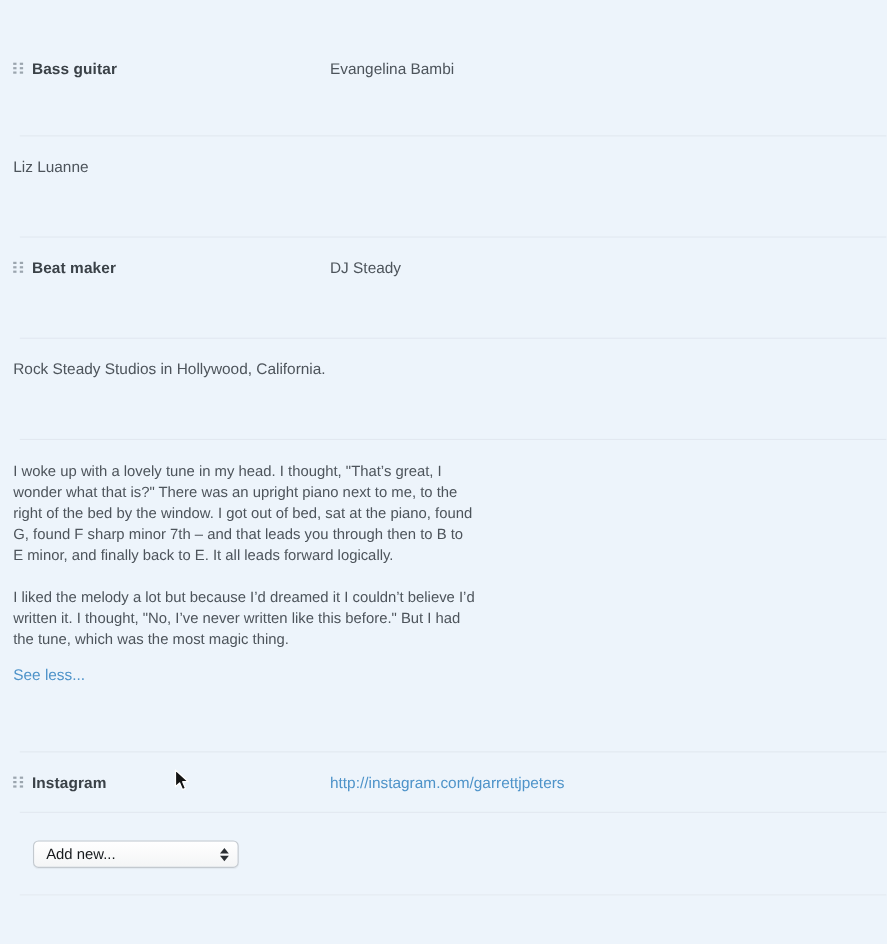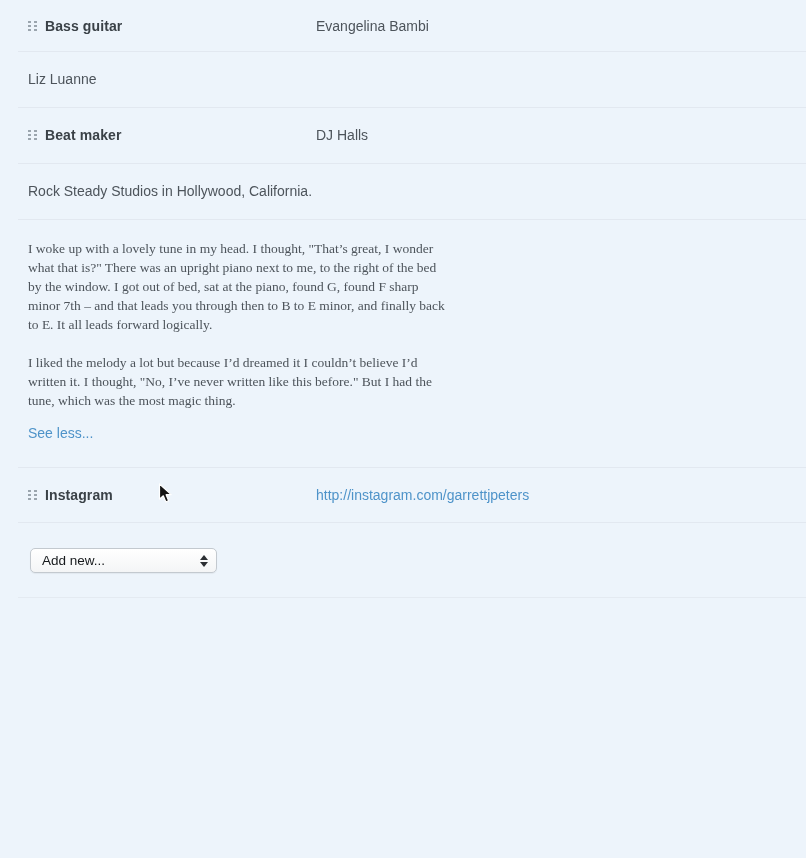--- a/index.html
+++ b/index.html
@@ -7,22 +7,23 @@
   body {
     background:#edf4fb;
     font-family:"Liberation Sans", sans-serif;
     color:#4d545b;
     position:relative;
   }
   .fields-list { width:806px; }
   .field-row {
     display:flex;
     align-items:center;
-    padding-left:28px;
+    padding-left:12px;
     position:relative;
+    margin-top:36px;
   }
   .field-row + .field-row::before,
   .list-end-rule, .bottom-rule {
     content:"";
   }
   .field-row + .field-row::before {
     content:"";
     position:absolute;
     left:18px; right:0; top:0;
     height:1px;
@@ -63,21 +64,21 @@
     font-weight:bold;
     color:#3a4147;
     letter-spacing:.1px;
   }
   .value-col {
     width:420px;
     font-size:14px;
     color:#4d545b;
   }
   .value-col.long-text { font-size:13.5px; line-height:19px; }
-  .value-col p { margin:0 0 19px 0;font-family:Liberation Serif, serif; }
+  .value-col p { margin:0 0 19px 0; }
   .value-col p:last-of-type { margin-bottom:0; }
   a.see-less-link, a.url-link {
     color:#4e93c9;
     text-decoration:none;
     cursor:pointer;
   }
   .see-less-wrap { margin-top:14px; }
   .see-less-link { font-size:14px; }
   .list-end-rule {
     height:1px;
@@ -160,21 +161,21 @@
       <span class="drag-handle">
           <i></i>
           <i></i>
           <i></i>
           <i></i>
           <i></i>
           <i></i>
         </span>
       <span class="field-label">Beat maker</span>
     </div>
-    <div class="value-col">DJ Halls</div>
+    <div class="value-col">DJ Steady</div>
   </div>
 
   <div class="field-row row-short">
     <div class="value-col">Rock Steady Studios in Hollywood, California.</div>
   </div>
 
   <div class="field-row row-tall">
     <div class="value-col long-text">
       <p>I woke up with a lovely tune in my head. I thought, "That’s great, I wonder what that is?" There was an upright piano next to me, to the right of the bed by the window. I got out of bed, sat at the piano, found G, found F sharp minor 7th – and that leads you through then to B to E minor, and finally back to E. It all leads forward logically.</p>
       <p>I liked the melody a lot but because I’d dreamed it I couldn’t believe I’d written it. I thought, "No, I’ve never written like this before." But I had the tune, which was the most magic thing.</p>

